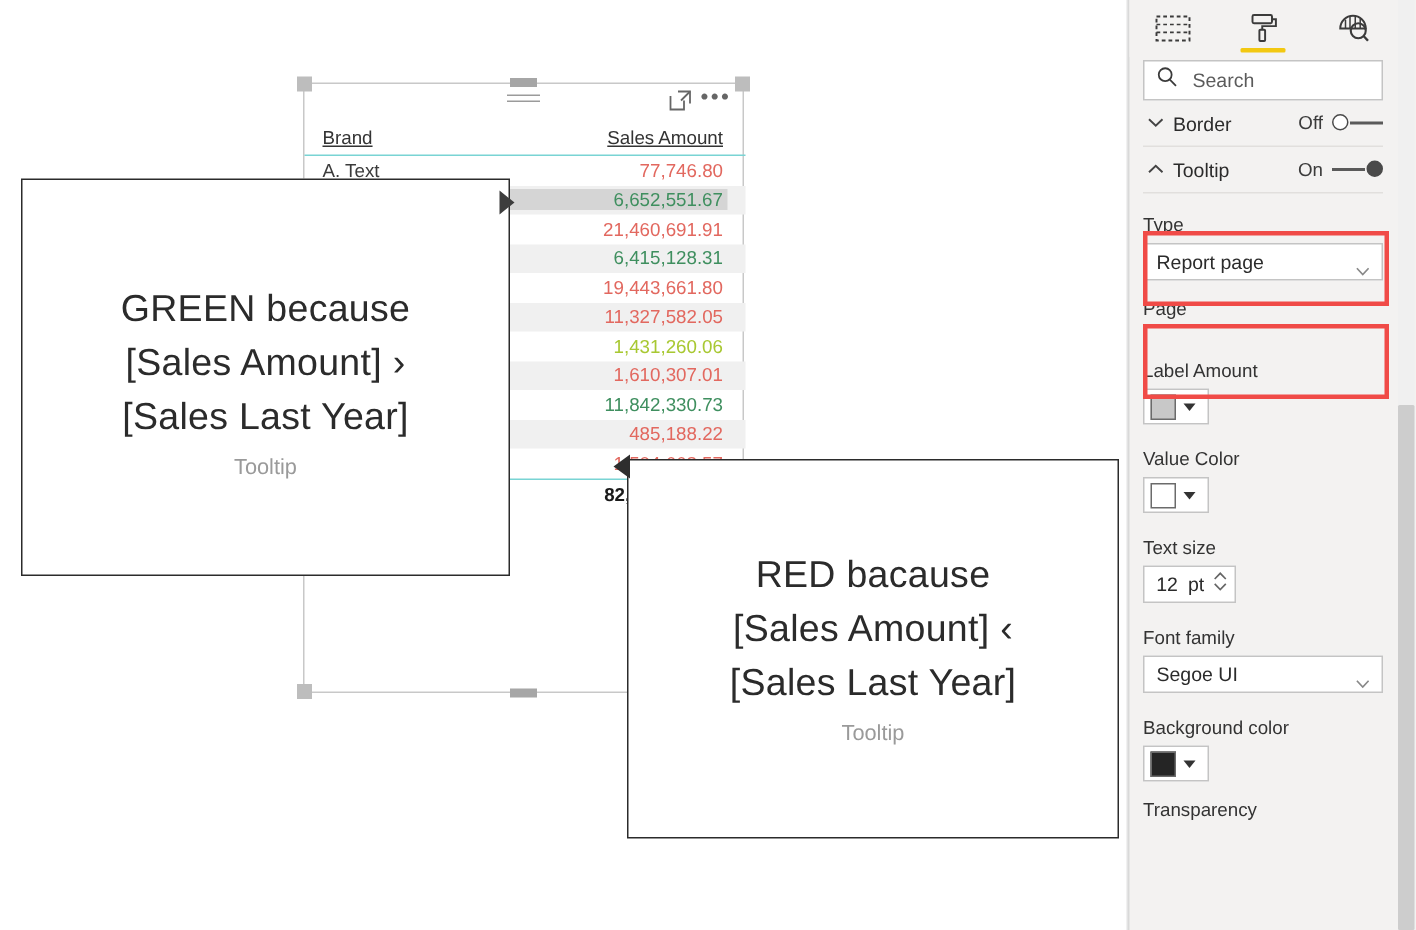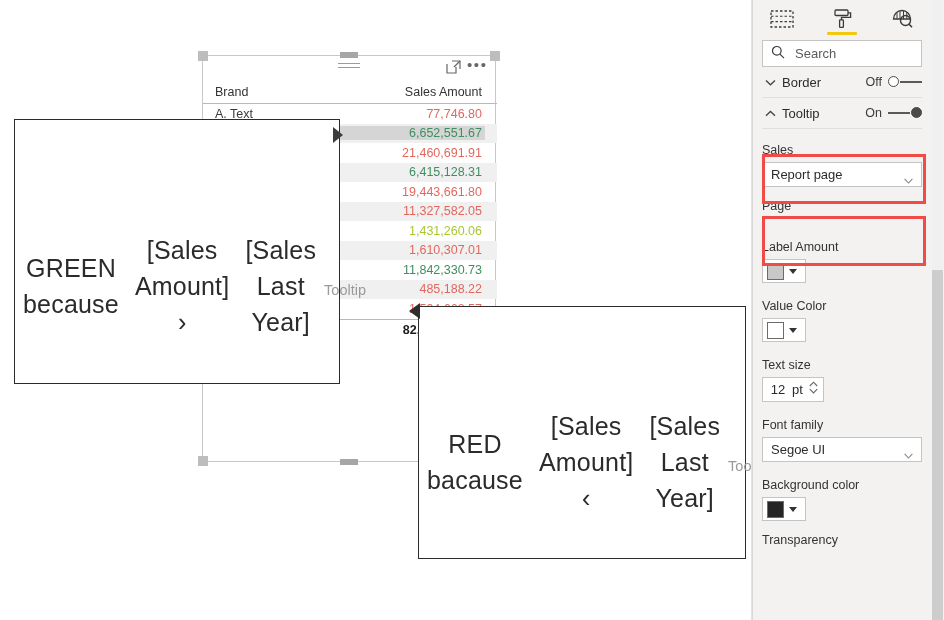--- a/index.html
+++ b/index.html
@@ -85,20 +85,21 @@
   #table-head {
     display: flex;
     padding: 0 12px;
     height: 24px;
     align-items: center;
     border-bottom: 1.5px solid #79d4d4;
   }
   #table-head .th {
     font-size: 12.5px;
     color: #333333;
+    text-decoration: underline;
   }
   .th-brand { flex: 0 0 120px; text-align: left; }
   .th-sales { flex: 1; text-align: right; padding-right: 3px; }
 
   .trow {
     display: flex;
     height: 19.5px;
     align-items: center;
     padding: 0 12px;
     position: relative;
@@ -154,20 +155,21 @@
     z-index: 8;
   }
 
   
   .callout {
     position: absolute;
     background: #ffffff;
     border: 1px solid #2b2b2b;
     z-index: 7;
     display: flex;
+    flex-direction: column;
     align-items: center;
     justify-content: flex-start;
   }
   .callout .ctext {
     text-align: center;
     color: #2b2b2b;
     font-size: 25px;
     line-height: 36px;
     font-weight: normal;
     letter-spacing: 0.2px;
@@ -560,21 +562,21 @@
         </span>
         <span class="sec-name">Tooltip</span>
         <span class="sec-state">On</span>
         <span class="toggle on">
           <span class="track"></span>
           <span class="knob"></span>
         </span>
       </div>
 
       <div class="fgroup" style="padding-top:14px;">
-        <div class="flabel">Sales</div>
+        <div class="flabel">Type</div>
         <div class="fselect">
           <span>Report page</span>
           <span class="chevron-dn">
             <svg width="9" height="6" viewBox="0 0 9 6">
                 <path d="M0.6,0.8 L4.5,5 L8.4,0.8" fill="none" stroke="#888" stroke-width="1.1"></path>
               </svg>
           </span>
         </div>
       </div>
 

